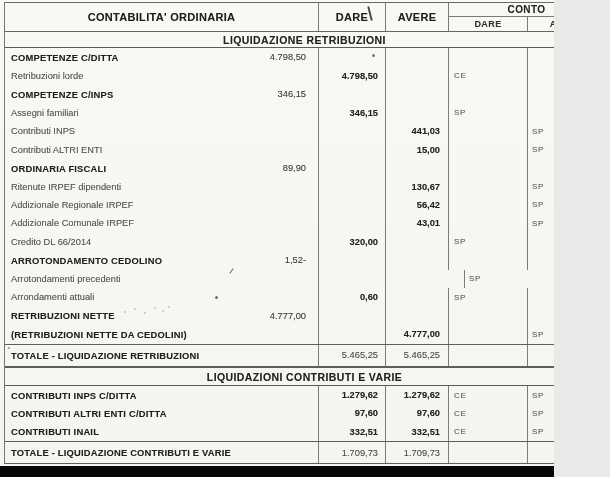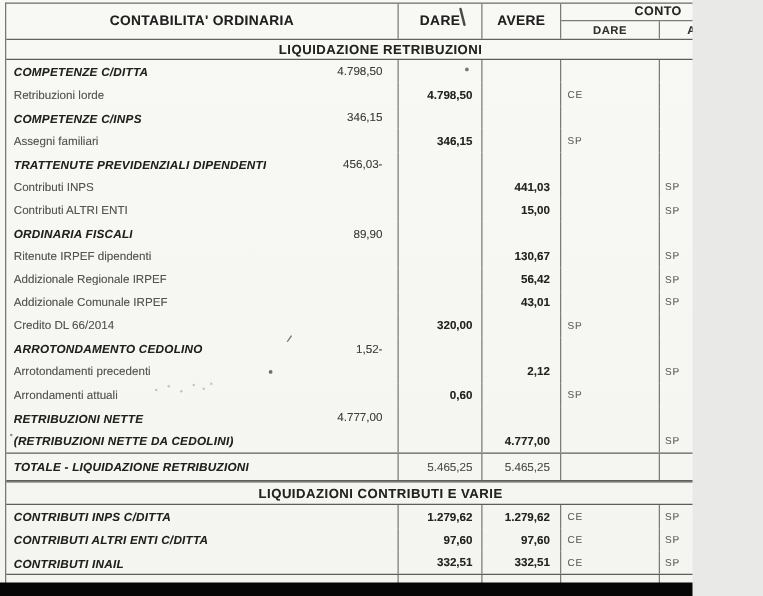--- a/index.html
+++ b/index.html
@@ -31,21 +31,21 @@
   .sc.sc-a{width:76px;}
   
   .band{height:15px;border-bottom:1px solid #5c5c58;display:flex;align-items:center;justify-content:center;
     font-weight:bold;font-size:10.5px;color:#222220;letter-spacing:.4px;}
   .band.b2{height:17px;border-top:1px solid #5c5c58;}
   
   .row.data{height:18.47px;}
   .row.data.s2{height:18.33px;align-items:center;}
   .row.total{height:21.5px;border-top:1px solid #5e5e5a;border-bottom:1px solid #5e5e5a;}
   .lbl{font-size:9.3px;color:#55554f;white-space:nowrap;overflow:hidden;}
-  .lbl.b{font-weight:bold;color:#1f1f1d;font-size:9.4px;letter-spacing:.2px;font-style:italic;}
+  .lbl.b{font-weight:bold;color:#1f1f1d;font-size:9.4px;letter-spacing:.2px;}
   .amt{font-size:9.3px;color:#3a3a36;white-space:nowrap;}
   .amt.b{font-weight:bold;color:#23231f;}
   .amt.t{color:#4f4f4b;}
   .desc-amt{color:#3c3c38;}
   .acct{font-size:8px;color:#62625e;letter-spacing:.6px;}
   
   .redaction{position:absolute;left:0;top:466px;width:610px;height:11px;background:#060606;z-index:9;}
   
   .art{position:absolute;background:#4a4a46;z-index:5;}
   .a-slash{left:369px;top:6px;width:1.6px;height:15px;transform:rotate(-14deg);border-radius:1px;}
@@ -119,30 +119,20 @@
             <span class="amt b">346,15</span>
           </div>
           <div class="cell c-avere"></div>
           <div class="cell c-cdare">
             <span class="acct">SP</span>
           </div>
           <div class="cell c-cavere"></div>
         </div>
         <div class="row data">
           <div class="cell c-desc">
-            <span class="lbl b">TRATTENUTE PREVIDENZIALI DIPENDENTI</span>
-            <span class="amt desc-amt">456,03-</span>
-          </div>
-          <div class="cell c-dare"></div>
-          <div class="cell c-avere"></div>
-          <div class="cell c-cdare"></div>
-          <div class="cell c-cavere"></div>
-        </div>
-        <div class="row data">
-          <div class="cell c-desc">
             <span class="lbl">Contributi INPS</span>
           </div>
           <div class="cell c-dare"></div>
           <div class="cell c-avere">
             <span class="amt b">441,03</span>
           </div>
           <div class="cell c-cdare"></div>
           <div class="cell c-cavere">
             <span class="acct">SP</span>
           </div>
@@ -230,23 +220,20 @@
           <div class="cell c-dare"></div>
           <div class="cell c-avere"></div>
           <div class="cell c-cdare"></div>
           <div class="cell c-cavere"></div>
         </div>
         <div class="row data">
           <div class="cell c-desc">
             <span class="lbl">Arrotondamenti precedenti</span>
           </div>
           <div class="cell c-dare"></div>
-          <div class="cell c-avere">
-            <span class="amt b">2,12</span>
-          </div>
           <div class="cell c-cdare"></div>
           <div class="cell c-cavere">
             <span class="acct">SP</span>
           </div>
         </div>
         <div class="row data">
           <div class="cell c-desc">
             <span class="lbl">Arrondamenti attuali</span>
           </div>
           <div class="cell c-dare">

